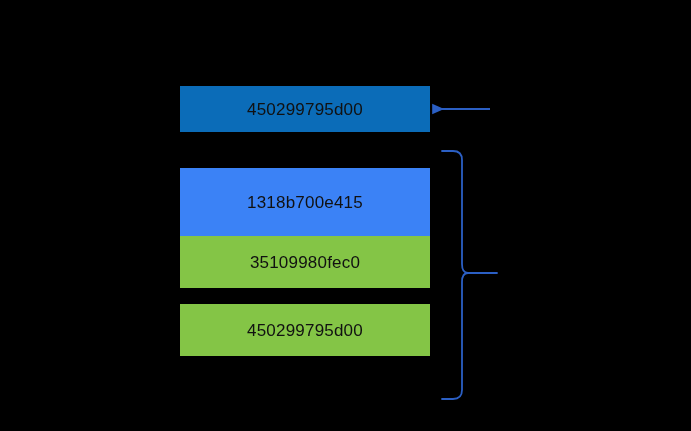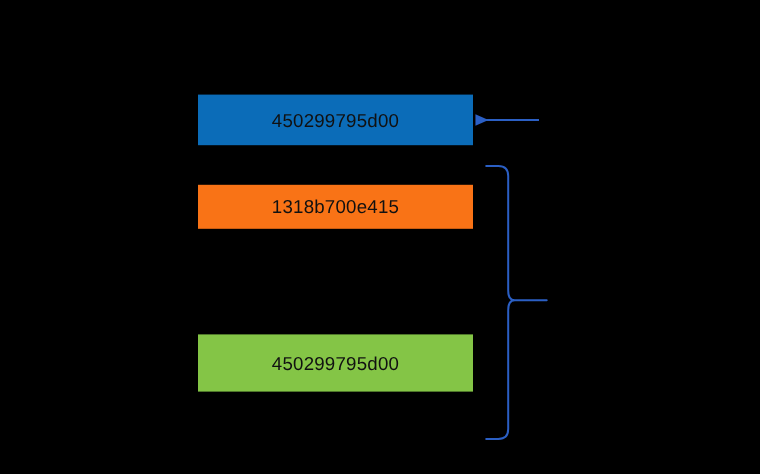--- a/index.html
+++ b/index.html
@@ -46,24 +46,27 @@
 </style>
 </head>
 <body>
 
 <div id="canvas" style="width: 691px; height: 431px; background: rgb(0, 0, 0);">
 
   <div class="node-box" id="highlight-node" style="left: 180px; top: 86px; width: 250px; height: 46px; background: rgb(11, 108, 184); color: rgb(17, 17, 17);">
     <span class="node-label">450299795d00</span>
   </div>
 
-  <div class="node-box" id="node-0" style="left: 180px; top: 168px; width: 250px; height: 40px; background: #f97316; color: rgb(17, 17, 17);">
+  <div class="node-box" id="node-0" style="left: 180px; top: 168px; width: 250px; height: 68px; background: #3b82f6; color: rgb(17, 17, 17);">
     <span class="node-label">1318b700e415</span>
   </div>
 
+  <div class="node-box" id="node-1" style="left: 180px; top: 236px; width: 250px; height: 52px; background: rgb(132, 197, 70); color: rgb(17, 17, 17);">
+    <span class="node-label">35109980fec0</span>
+  </div>
 
   <div class="node-box" id="node-2" style="left: 180px; top: 304px; width: 250px; height: 52px; background: rgb(132, 197, 70); color: rgb(17, 17, 17);">
     <span class="node-label">450299795d00</span>
   </div>
 
   <svg id="svg-overlay" viewBox="0 0 691 431">
     <defs>
       <marker id="arrowhead-left" markerWidth="7" markerHeight="7" refX="6" refY="3.5" orient="auto" markerUnits="strokeWidth">
         <polygon points="7,0.6 7,6.4 0.4,3.5" fill="#2b5fc4"></polygon>
       </marker>

